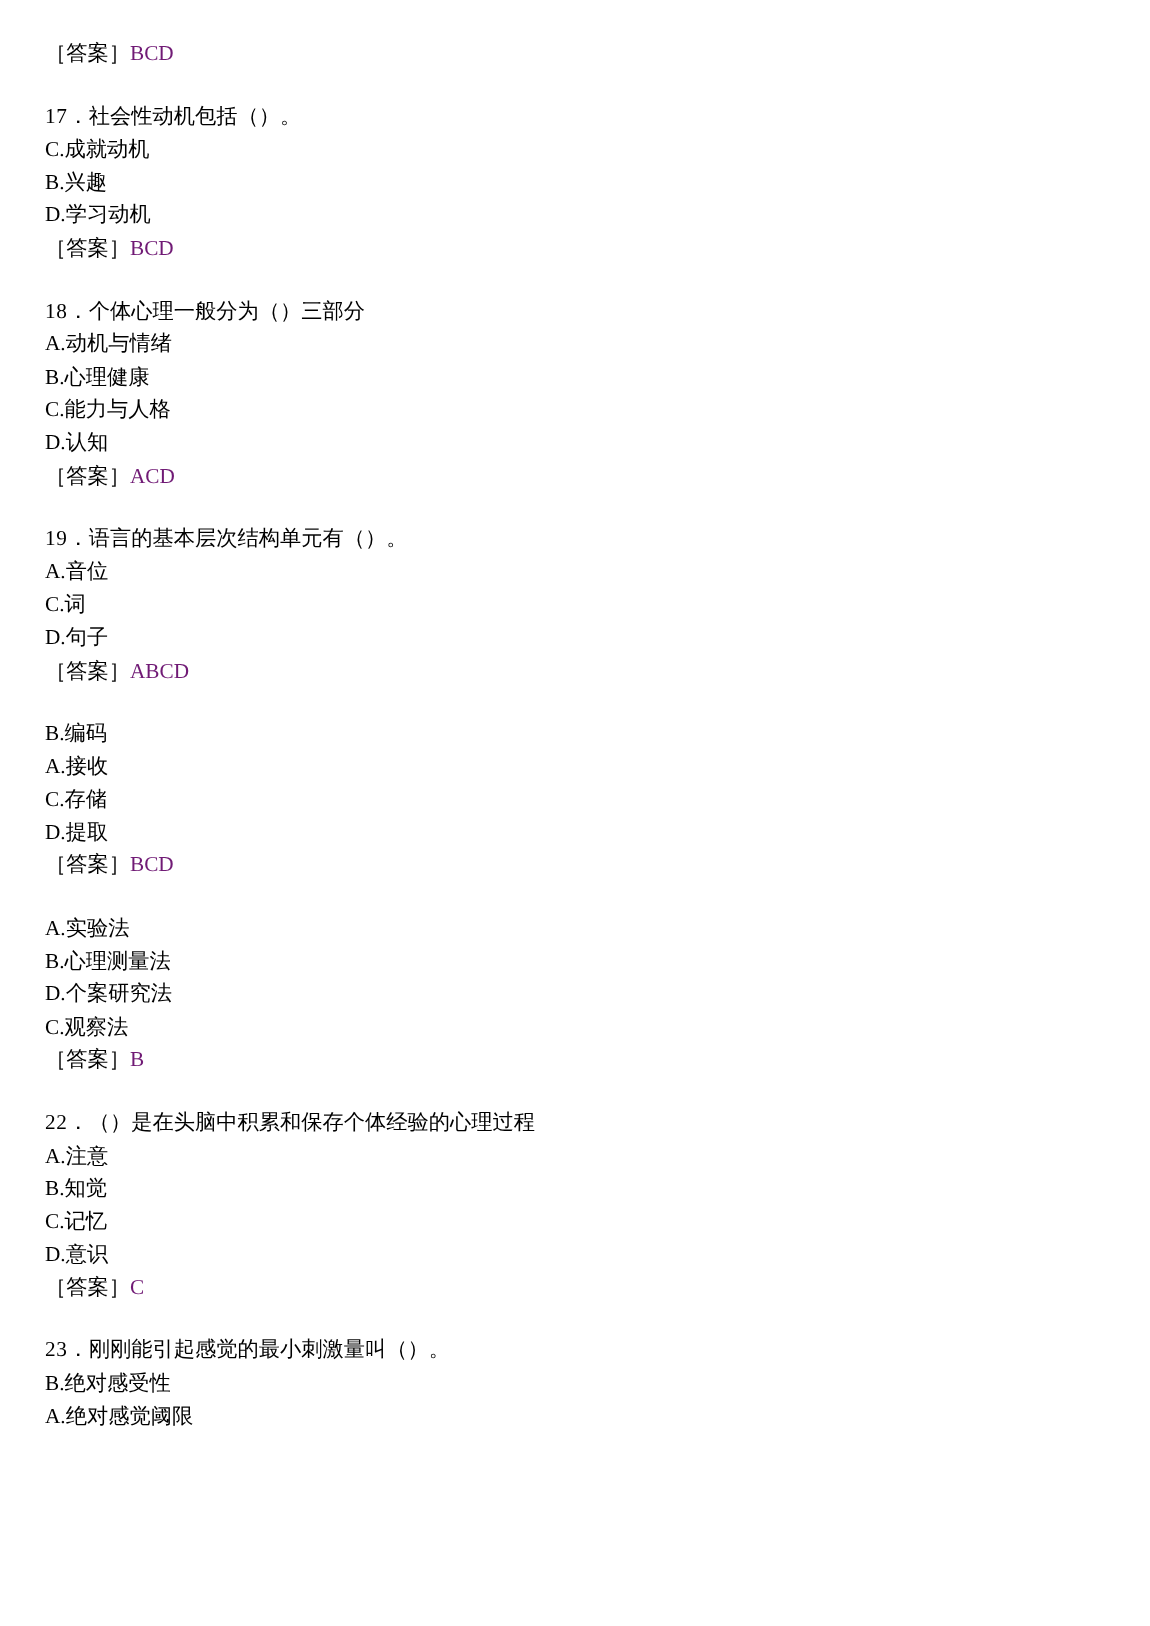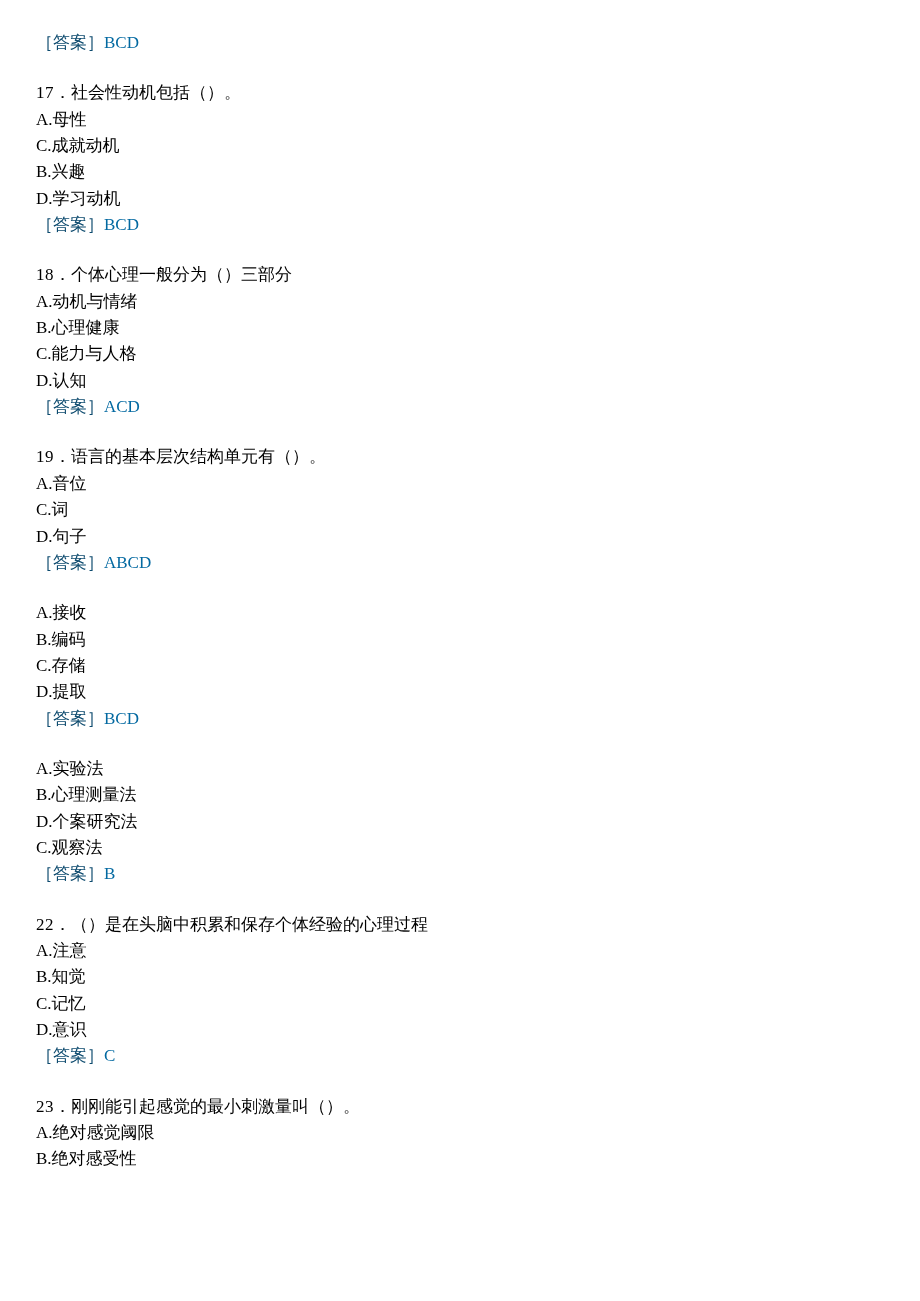--- a/index.html
+++ b/index.html
@@ -22,42 +22,41 @@
     .question-stem {
       display: block;
     }
     .option {
       display: block;
     }
     .answer-line {
       color: #ff0000;
     }
     .answer-label {
-      color: #0c4a6e;
+      color: #000000;
     }
     .answer-value {
-      color: #0369a1;
+      color: #701a75;
     }
     .qnum {
       letter-spacing: 0.5px;
       margin-top: 44px;
     }
   </style>
 </head>
 <body>
 
 <div class="question-block">
   <span class="answer-line">
     <span class="answer-label">［答案］</span><span class="answer-value">BCD</span>
   </span>
 </div>
 
 <div class="question-block">
   <span class="question-stem"><span class="qnum">17</span><span>．社会性动机包括（）。</span></span>
-  <span class="option">A.母性</span>
   <span class="option">C.成就动机</span>
   <span class="option">B.兴趣</span>
   <span class="option">D.学习动机</span>
   <span class="answer-line">
     <span class="answer-label">［答案］</span><span class="answer-value">BCD</span>
   </span>
 </div>
 
 <div class="question-block">
   <span class="question-stem"><span class="qnum">18</span><span>．个体心理一般分为（）三部分</span></span>
@@ -74,22 +73,22 @@
   <span class="question-stem"><span class="qnum">19</span><span>．语言的基本层次结构单元有（）。</span></span>
   <span class="option">A.音位</span>
   <span class="option">C.词</span>
   <span class="option">D.句子</span>
   <span class="answer-line">
     <span class="answer-label">［答案］</span><span class="answer-value">ABCD</span>
   </span>
 </div>
 
 <div class="question-block">
+  <span class="option">B.编码</span>
   <span class="option">A.接收</span>
-  <span class="option">B.编码</span>
   <span class="option">C.存储</span>
   <span class="option">D.提取</span>
   <span class="answer-line">
     <span class="answer-label">［答案］</span><span class="answer-value">BCD</span>
   </span>
 </div>
 
 <div class="question-block">
   <span class="option">A.实验法</span>
   <span class="option">B.心理测量法</span>
@@ -106,15 +105,15 @@
   <span class="option">B.知觉</span>
   <span class="option">C.记忆</span>
   <span class="option">D.意识</span>
   <span class="answer-line">
     <span class="answer-label">［答案］</span><span class="answer-value">C</span>
   </span>
 </div>
 
 <div class="question-block">
   <span class="question-stem"><span class="qnum">23</span><span>．刚刚能引起感觉的最小刺激量叫（）。</span></span>
+  <span class="option">B.绝对感受性</span>
   <span class="option">A.绝对感觉阈限</span>
-  <span class="option">B.绝对感受性</span>
 </div>
 
 </body></html>

